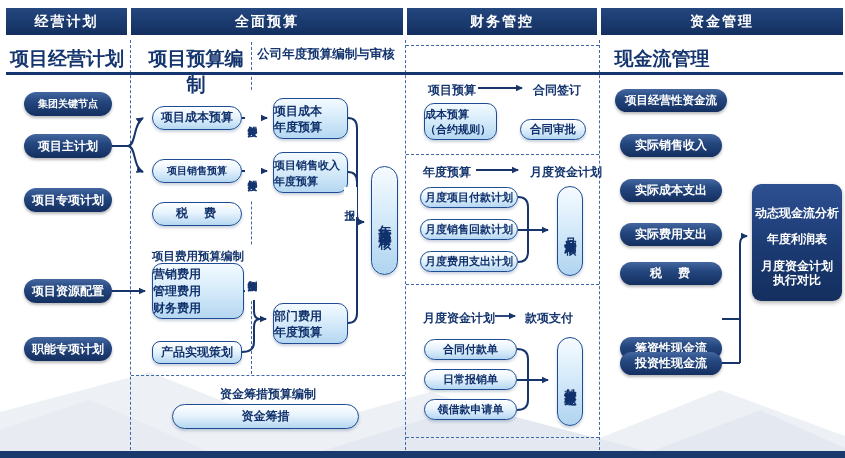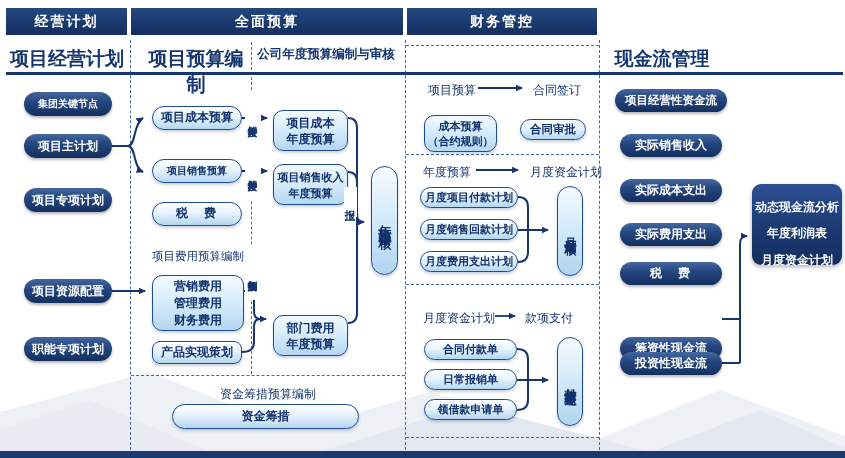--- a/index.html
+++ b/index.html
@@ -15,34 +15,34 @@
   .dashh{position:absolute;height:0;border-top:1px dashed #4067a8;}
   
   .dp{position:absolute;border-radius:13px;color:#fff;font-weight:bold;text-align:center;
       background:linear-gradient(180deg,#44679f 0%,#24477f 40%,#142f60 100%);
       box-shadow:0 2px 3px rgba(0,0,0,.28);}
   
   .lp{position:absolute;border:1.5px solid #1d4c94;border-radius:14px;color:#10316b;font-weight:bold;text-align:center;
       background:linear-gradient(180deg,#ffffff 0%,#e7f3fd 45%,#b5d7f1 100%);
       box-shadow:0 2px 3px rgba(20,50,100,.22);box-sizing:border-box;}
   
-  .bx{position:absolute;border:1.5px solid #1d4c94;border-radius:10px;color:#10316b;font-weight:bold;text-align:center;
+  .bx{position:absolute;border:1.5px solid #1d4c94;border-radius:10px;color:#10316b;font-weight:bold;
       background:linear-gradient(180deg,#f3faff 0%,#dbeefb 40%,#b5d7f1 100%);
       box-shadow:0 2px 3px rgba(20,50,100,.22);box-sizing:border-box;
-      display:flex;flex-direction:column;justify-content:center;margin-top:12px;}
+      display:flex;flex-direction:column;justify-content:center;}
   
   .vp{position:absolute;border:1.7px solid #1d4c94;border-radius:14px;color:#10316b;font-weight:bold;
       background:linear-gradient(180deg,#f6fbff 0%,#d6ebfa 45%,#b0d4f0 100%);
       box-shadow:0 2px 3px rgba(20,50,100,.22);box-sizing:border-box;
       writing-mode:vertical-rl;text-orientation:upright;text-align:center;letter-spacing:2px;
       display:flex;align-items:center;justify-content:center;}
   
   .vl{position:absolute;writing-mode:vertical-rl;text-orientation:upright;color:#14356e;font-weight:bold;
       background:#fff;text-align:center;display:flex;align-items:center;justify-content:center;}
-  .lbl{position:absolute;color:#14356e;font-weight:normal;text-align:center;}
+  .lbl{position:absolute;color:#14356e;font-weight:bold;text-align:center;}
   
   .nb{position:absolute;border-radius:9px;color:#fff;font-weight:bold;text-align:center;
       background:linear-gradient(180deg,#2d5092 0%,#1b3a72 55%,#142f5f 100%);
       box-shadow:0 2px 4px rgba(0,0,0,.3);}
   .strip{position:absolute;left:0;top:451px;width:845px;height:7px;background:#1a3a6e;}
   svg.wires{position:absolute;left:0;top:0;pointer-events:none;}
   svg.mnt{position:absolute;left:0;top:0;pointer-events:none;}
 </style>
 </head>
 <body>
@@ -99,20 +99,21 @@
     <g stroke="#17356b" stroke-width="1.8" fill="none">
       <path d="M478,88 H522" marker-end="url(#ah)"></path>
       <path d="M476,170 H518" marker-end="url(#ah)"></path>
       <path d="M495,316 H515" marker-end="url(#ah)"></path>
     </g>
   </svg>
 
   <div class="hdr" style="left:6px;width:121px;">经营计划</div>
   <div class="hdr" style="left:131px;width:272px;">全面预算</div>
   <div class="hdr" style="left:407px;width:190px;">财务管控</div>
+  <div class="hdr" style="left:601px;width:242px;">资金管理</div>
 
   <div class="sub" style="left:10px;width:114px;">项目经营计划</div>
   <div class="sub" style="left:140px;width:112px;">项目预算编制</div>
   <div class="sub" style="left:252px;width:148px;font-size:12.5px;">公司年度预算编制与审核</div>
   <div class="sub" style="left:612px;width:100px;">现金流管理</div>
   <div class="line" style="left:6px;top:72px;width:837px;height:2.5px;"></div>
 
   <div class="dp" style="left:24px;top:92px;width:88px;height:24px;font-size:10px;line-height:24px;">集团关键节点</div>
   <div class="dp" style="left:24px;top:134px;width:88px;height:24px;font-size:12px;line-height:24px;">项目主计划</div>
   <div class="dp" style="left:24px;top:188px;width:88px;height:24px;font-size:12px;line-height:24px;">项目专项计划</div>
@@ -176,21 +177,21 @@
   <div class="vp" style="left:557px;top:337px;width:26px;height:89px;font-size:12px;letter-spacing:1px;">付款审核处理</div>
 
   <div class="dp" style="left:615px;top:89px;width:112px;height:23px;font-size:11.5px;line-height:23px;">项目经营性资金流</div>
   <div class="dp" style="left:620px;top:134px;width:102px;height:23px;font-size:12px;line-height:23px;">实际销售收入</div>
   <div class="dp" style="left:620px;top:179px;width:102px;height:23px;font-size:12px;line-height:23px;">实际成本支出</div>
   <div class="dp" style="left:620px;top:223px;width:102px;height:23px;font-size:12px;line-height:23px;">实际费用支出</div>
   <div class="dp" style="left:620px;top:262px;width:102px;height:23px;font-size:12px;line-height:23px;letter-spacing:2px;">税　费</div>
   <div class="dp" style="left:620px;top:308px;width:102px;height:23px;font-size:12px;line-height:23px;margin-top:29px;">筹资性现金流</div>
   <div class="dp" style="left:620px;top:352px;width:102px;height:23px;font-size:12px;line-height:23px;">投资性现金流</div>
 
-  <div class="nb" style="left:752px;top:184px;width:90px;height:81px;font-size:12px;line-height:14px;padding-top:16px;box-sizing:border-box;">
+  <div class="nb" style="left:752px;top:184px;width:90px;height:117px;font-size:12px;line-height:14px;padding-top:22px;box-sizing:border-box;">
     <div>动态现金流分析</div>
     <div style="margin-top:12px;">年度利润表</div>
     <div style="margin-top:13px;">月度资金计划</div>
     <div>执行对比</div>
   </div>
 
   <div class="strip"></div>
 </div>
 
 </body></html>

